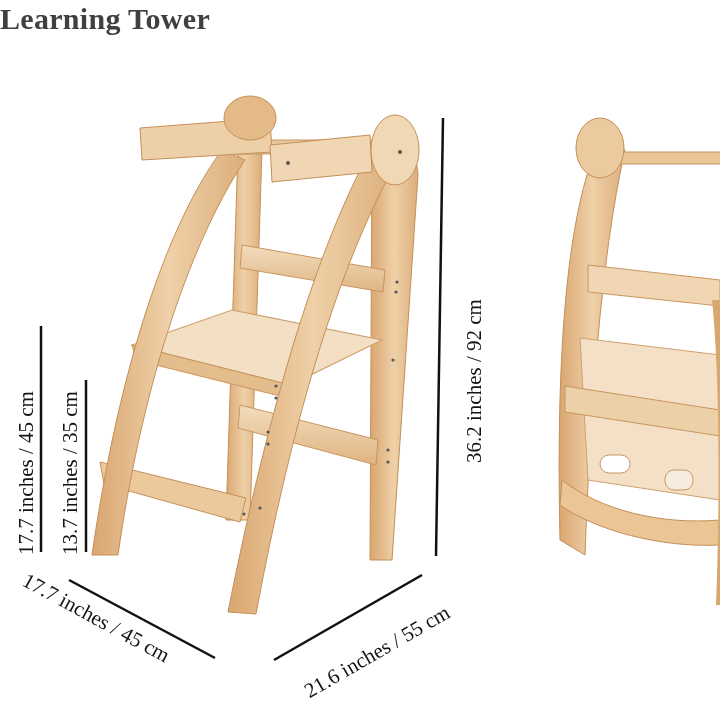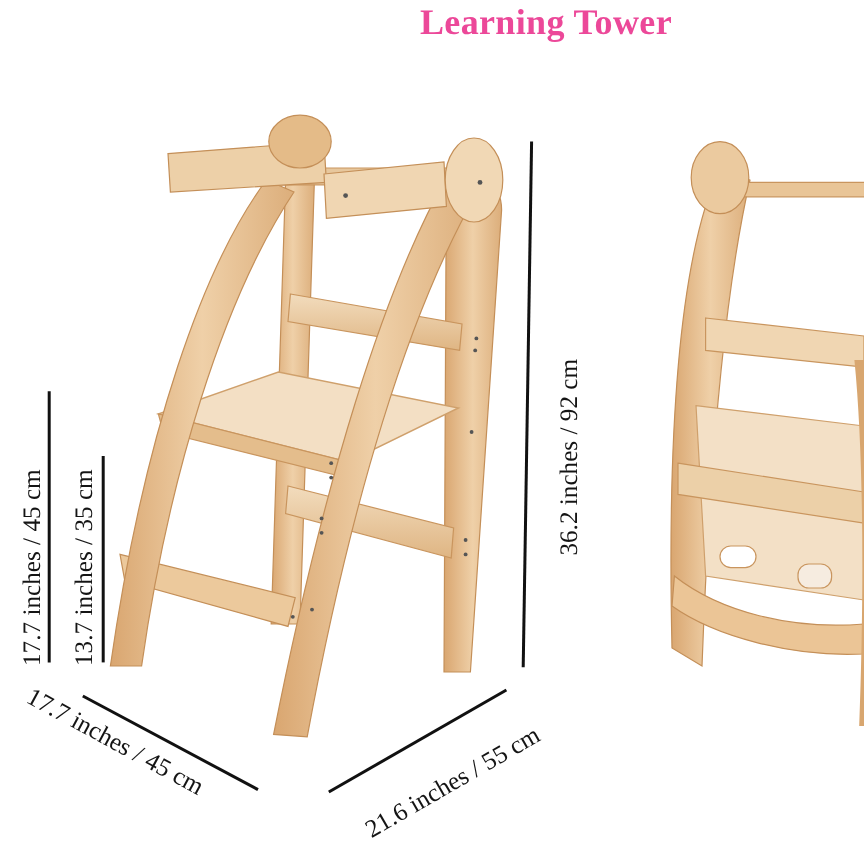--- a/index.html
+++ b/index.html
@@ -1,19 +1,19 @@
 <!DOCTYPE html>
 <html><head>
 <meta charset="utf-8">
 <style>
   html, body { margin: 0; padding: 0; background: #ffffff; }
   #stage { position: relative; width: 720px; height: 720px; overflow: hidden; background: #ffffff;
     font-family: "DejaVu Serif", "Liberation Serif", serif; color: #111; }
-  .title { position: absolute; left: 0; top: 2px; width: 560px; text-align: right;
-    font-size: 30px; font-weight: bold; letter-spacing: 0.3px; color: #ec4899;
+  .title { position: absolute; left: 0; top: 2px; width: 560px; text-align: left;
+    font-size: 30px; font-weight: bold; letter-spacing: 0.3px; color: #404040;
     font-family: "Liberation Serif", "DejaVu Serif", serif; }
   .dim-label { position: absolute; white-space: nowrap; font-size: 21px; color: #141414;
     font-family: "Liberation Serif", "DejaVu Serif", serif; transform-origin: 0 0; }
   svg.art { position: absolute; left: 0; top: 0; }
 </style>
 </head>
 <body>
 
 <div id="stage">
 

